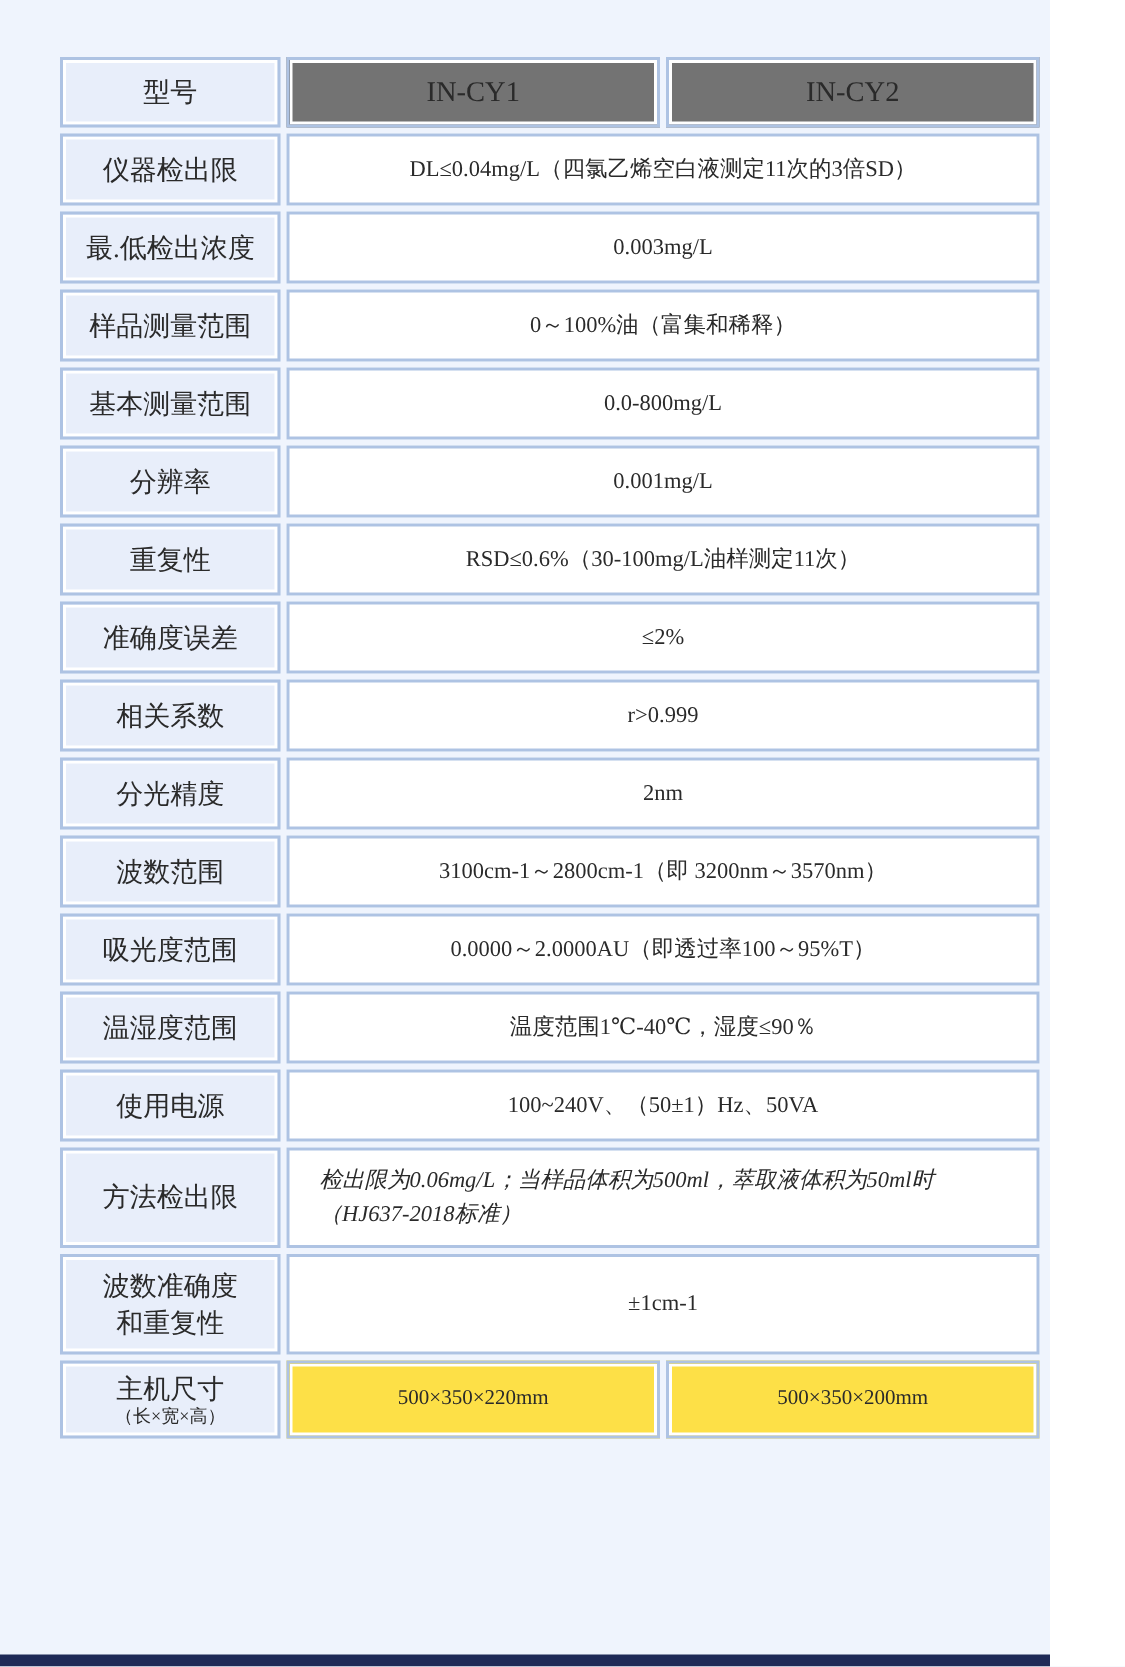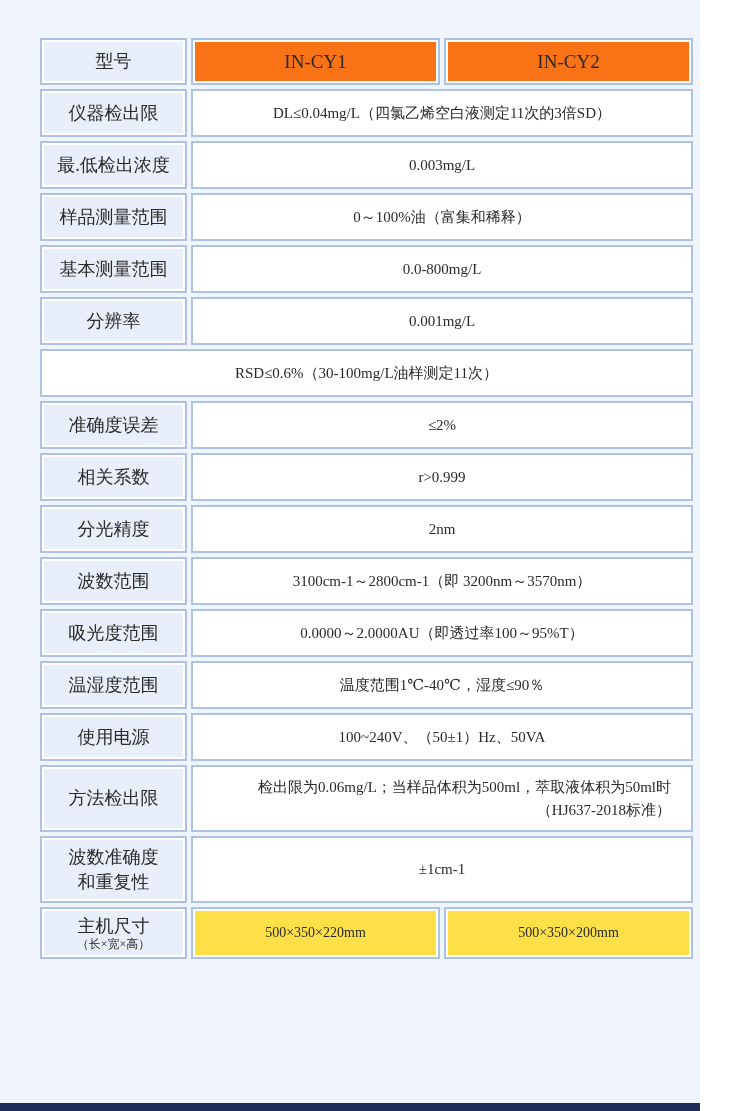--- a/index.html
+++ b/index.html
@@ -46,38 +46,39 @@
   }
   .value-cell {
     flex: 1 1 auto;
     background: #ffffff;
     font-size: 15px;
     padding: 6px 14px;
     line-height: 1.5;
   }
   .header-cell {
     flex: 1 1 0;
-    background: #f97316;
+    background: #737373;
     font-size: 19px;
     justify-content: center;
   }
   .half-cell {
     flex: 1 1 0;
     background: #fde047;
     font-size: 14px;
     text-align: right;
   }
   .row.header-row { min-height: 47px; }
   .row.tall { min-height: 67px; border-radius: 22px; }
   .row.footer-row { min-height: 52px; }
   .value-cell.left-align {
     align-items: flex-start;
-    text-align: right;
+    text-align: left;
     justify-content: center;
     padding: 8px 20px;
+    font-style: italic;
   }
   .sublabel {
     font-size: 12px;
     margin-top: -2px;
     letter-spacing: 0;
   }
   .footer-bar {
     position: absolute;
     left: 0;
     bottom: 0;
@@ -144,20 +145,23 @@
   <div class="row">
     <div class="cell label-cell">
       <span>分辨率</span>
     </div>
     <div class="cell value-cell">
       <span>0.001mg/L</span>
     </div>
   </div>
 
   <div class="row">
+    <div class="cell label-cell">
+      <span>重复性</span>
+    </div>
     <div class="cell value-cell">
       <span>RSD≤0.6%（30-100mg/L油样测定11次）</span>
     </div>
   </div>
 
   <div class="row">
     <div class="cell label-cell">
       <span>准确度误差</span>
     </div>
     <div class="cell value-cell">

